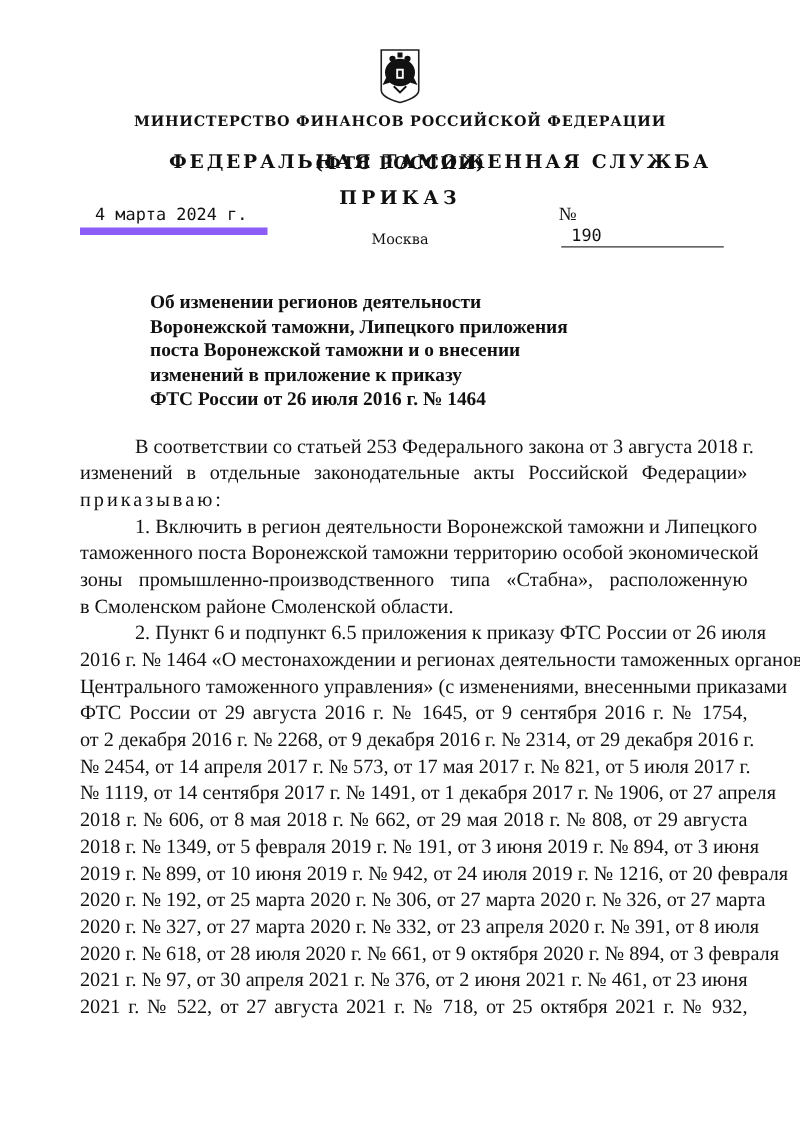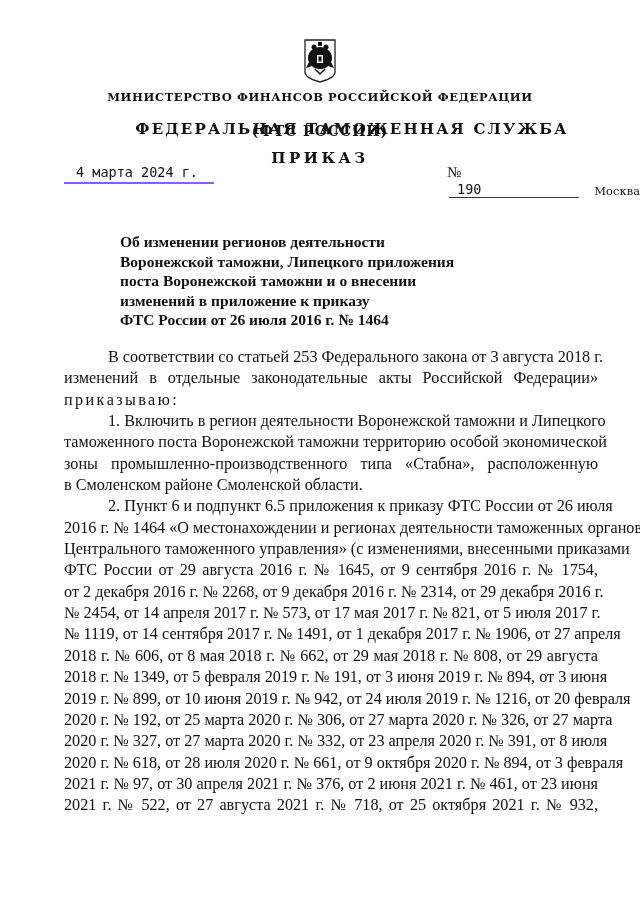--- a/index.html
+++ b/index.html
@@ -4,25 +4,25 @@
 <style>
   html, body { margin: 0; padding: 0; background: #ffffff; }
   body { width: 640px; height: 905px; position: relative; overflow: hidden; color: #111; }
   .page { position: absolute; left: 0; top: 0; width: 558px; height: 905px; }
   .emblem { position: absolute; left: 303px; top: 38px; width: 34px; height: 46px; }
   .hdr { position: absolute; left: 0; width: 640px; text-align: center; font-family: "DejaVu Serif", serif; font-weight: bold; color: #111; }
   .ministry { top: 90px; font-size: 11.5px; letter-spacing: 0.6px; font-variant: small-caps; }
   .fts { top: 120px; font-size: 15px; letter-spacing: 2.2px; padding-left: 32px; }
   .fts2 { top: 123px; font-size: 14px; letter-spacing: 1px; }
   .prikaz { top: 149px; font-size: 15px; letter-spacing: 3.5px; }
-  .date { position: absolute; left: 64px; top: 164px; width: 150px; font-family: "DejaVu Sans Mono", monospace; font-size: 13.5px; border-bottom: 2px solid #8b5cf6; padding: 0 0 2px 12px; box-sizing: border-box; }
+  .date { position: absolute; left: 64px; top: 164px; width: 150px; font-family: "DejaVu Sans Mono", monospace; font-size: 13.5px; border-bottom: 6px solid #8b5cf6; padding: 0 0 2px 12px; box-sizing: border-box; }
   .numwrap { position: absolute; left: 447px; top: 164px; font-family: "Liberation Serif", serif; font-size: 15px; }
   .numlabel { display: inline-block; }
   .numval { display: inline-block; width: 130px; border-bottom: 1px solid #333; font-family: "DejaVu Sans Mono", monospace; font-size: 13.5px; padding-left: 8px; box-sizing: border-box; margin-left: 2px; }
-  .city { position: absolute; left: 0; top: 184px; width: 640px; text-align: right; font-family: "DejaVu Serif", serif; font-size: 11.5px; }
+  .city { position: absolute; left: 0; top: 184px; width: 640px; text-align: center; font-family: "DejaVu Serif", serif; font-size: 11.5px; }
   .title { position: absolute; left: 120px; top: 232px; width: 400px; text-align: left; font-family: "Liberation Serif", serif; font-weight: bold; font-size: 15.5px; line-height: 19.5px; }
   .title div { white-space: nowrap; }
   .body { position: absolute; left: 64px; top: 347px; width: 534px; font-family: "Liberation Serif", serif; font-size: 16.2px; line-height: 21.35px; }
   .line { display: block; white-space: nowrap; text-align: justify; text-align-last: justify; height: 21.35px; }
   .line.last { text-align-last: left; }
   .indent { padding-left: 44px; }
   .spaced { letter-spacing: 2.4px; }
 </style>
 </head>
 <body>

